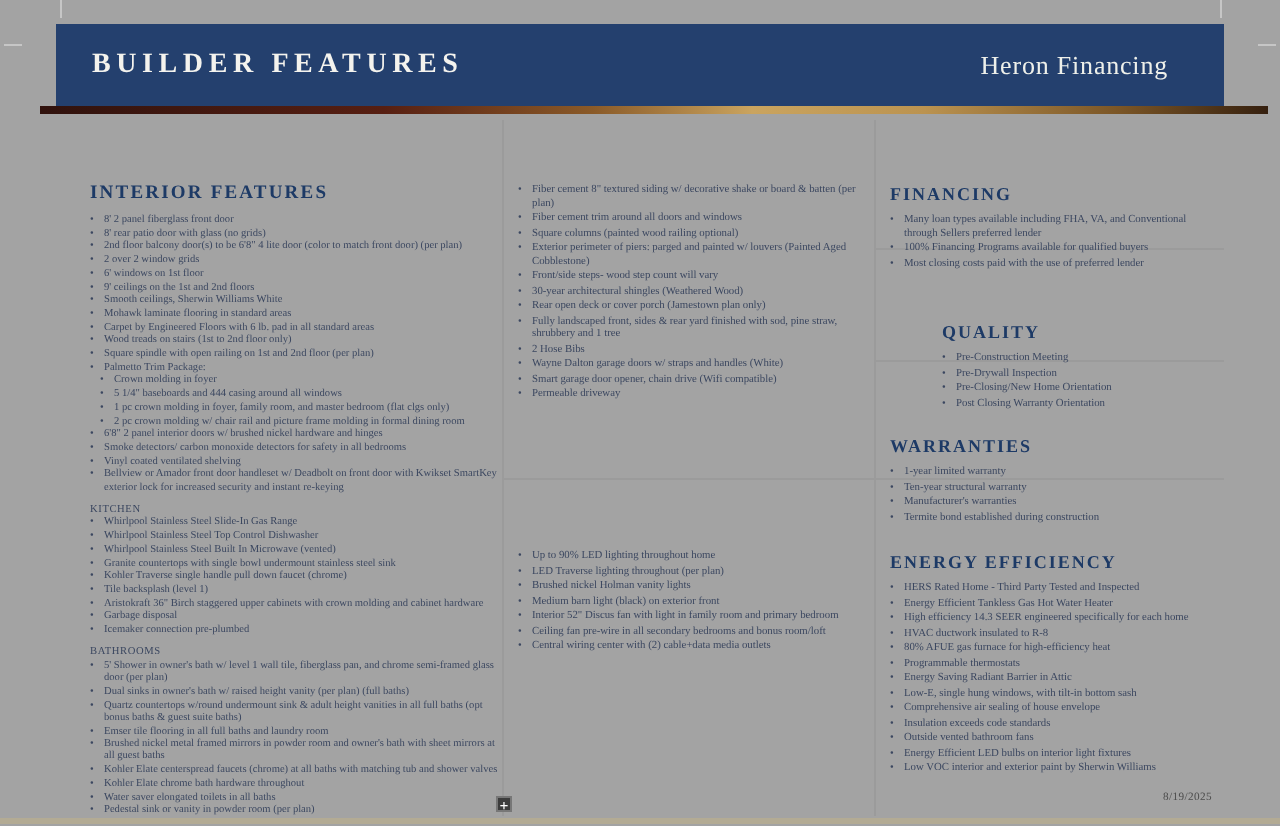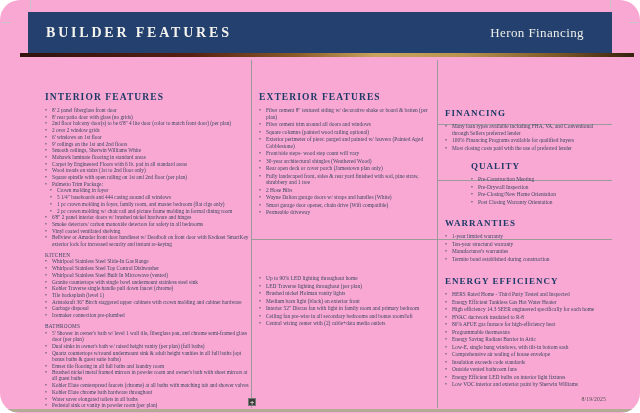--- a/index.html
+++ b/index.html
@@ -1,22 +1,21 @@
 <!DOCTYPE html>
 <html><head>
 <meta charset="utf-8">
 <style>
   html,body{margin:0;padding:0;background:#ffffff;}
   .page{
     position:relative;
     width:640px;height:413px;
-    background:#f9a8d4;
+    background:#a3a3a3;
     overflow:hidden;
     font-family:"Liberation Serif","DejaVu Serif",serif;
-    border-radius:20px;
   }
   
   .crop{position:absolute;background:#c6c6c6;}
   .crop.tl{left:30px;top:0;width:1px;height:9px;}
   .crop.tr{left:610px;top:0;width:1px;height:9px;}
   .crop.lh{left:2px;top:22px;width:9px;height:1px;}
   .crop.rh{left:629px;top:22px;width:9px;height:1px;}
 
   
   .header-bar{
@@ -46,21 +45,21 @@
   .hdiv.r3{left:437px;top:239px;width:175px;}
 
   
   .bottom-rule{position:absolute;left:0;top:409px;width:640px;height:2.5px;background:#b3ab94;}
 
   
   .sec{position:absolute;box-sizing:border-box;margin-top:32px;}
   #sec-interior{left:45px;top:60px;width:205px;}
   #sec-exterior{left:259px;top:60px;width:171px;}
   #sec-electrical{left:259px;top:243px;width:171px;}
-  #sec-financing{left:445px;top:76px;width:165px;}
+  #sec-financing{left:445px;top:60px;width:165px;}
   #sec-quality{left:471px;top:129px;width:165px;}
   #sec-warranties{left:445px;top:186px;width:165px;}
   #sec-energy{left:445px;top:244px;width:165px;}
 
   .sec-title{
     margin:0 0 4px 0;
     color:#1d3a66;font-size:9.5px;font-weight:bold;letter-spacing:1.1px;
     line-height:11px;white-space:nowrap;
   }
   .sec.right .sec-title{font-size:9px;letter-spacing:1px;}
@@ -157,21 +156,20 @@
         <div class="entry"><span class="bullet">•</span><span class="txt">Emser tile flooring in all full baths and laundry room</span></div>
         <div class="entry"><span class="bullet">•</span><span class="txt">Brushed nickel metal framed mirrors in powder room and owner's bath with sheet mirrors at all guest baths</span></div>
         <div class="entry"><span class="bullet">•</span><span class="txt">Kohler Elate centerspread faucets (chrome) at all baths with matching tub and shower valves</span></div>
         <div class="entry"><span class="bullet">•</span><span class="txt">Kohler Elate chrome bath hardware throughout</span></div>
         <div class="entry"><span class="bullet">•</span><span class="txt">Water saver elongated toilets in all baths</span></div>
         <div class="entry"><span class="bullet">•</span><span class="txt">Pedestal sink or vanity in powder room (per plan)</span></div>
       </div>
   </section>
 
   <section class="sec" id="sec-exterior">
-    <h2 class="sec-title">EXTERIOR FEATURES</h2>
     <div>
         <div class="entry"><span class="bullet">•</span><span class="txt">Fiber cement 8" textured siding w/ decorative shake or board &amp; batten (per plan)</span></div>
         <div class="entry"><span class="bullet">•</span><span class="txt">Fiber cement trim around all doors and windows</span></div>
         <div class="entry"><span class="bullet">•</span><span class="txt">Square columns (painted wood railing optional)</span></div>
         <div class="entry"><span class="bullet">•</span><span class="txt">Exterior perimeter of piers: parged and painted w/ louvers (Painted Aged Cobblestone)</span></div>
         <div class="entry"><span class="bullet">•</span><span class="txt">Front/side steps- wood step count will vary</span></div>
         <div class="entry"><span class="bullet">•</span><span class="txt">30-year architectural shingles (Weathered Wood)</span></div>
         <div class="entry"><span class="bullet">•</span><span class="txt">Rear open deck or cover porch (Jamestown plan only)</span></div>
         <div class="entry"><span class="bullet">•</span><span class="txt">Fully landscaped front, sides &amp; rear yard finished with sod, pine straw, shrubbery and 1 tree</span></div>
         <div class="entry"><span class="bullet">•</span><span class="txt">2 Hose Bibs</span></div>

